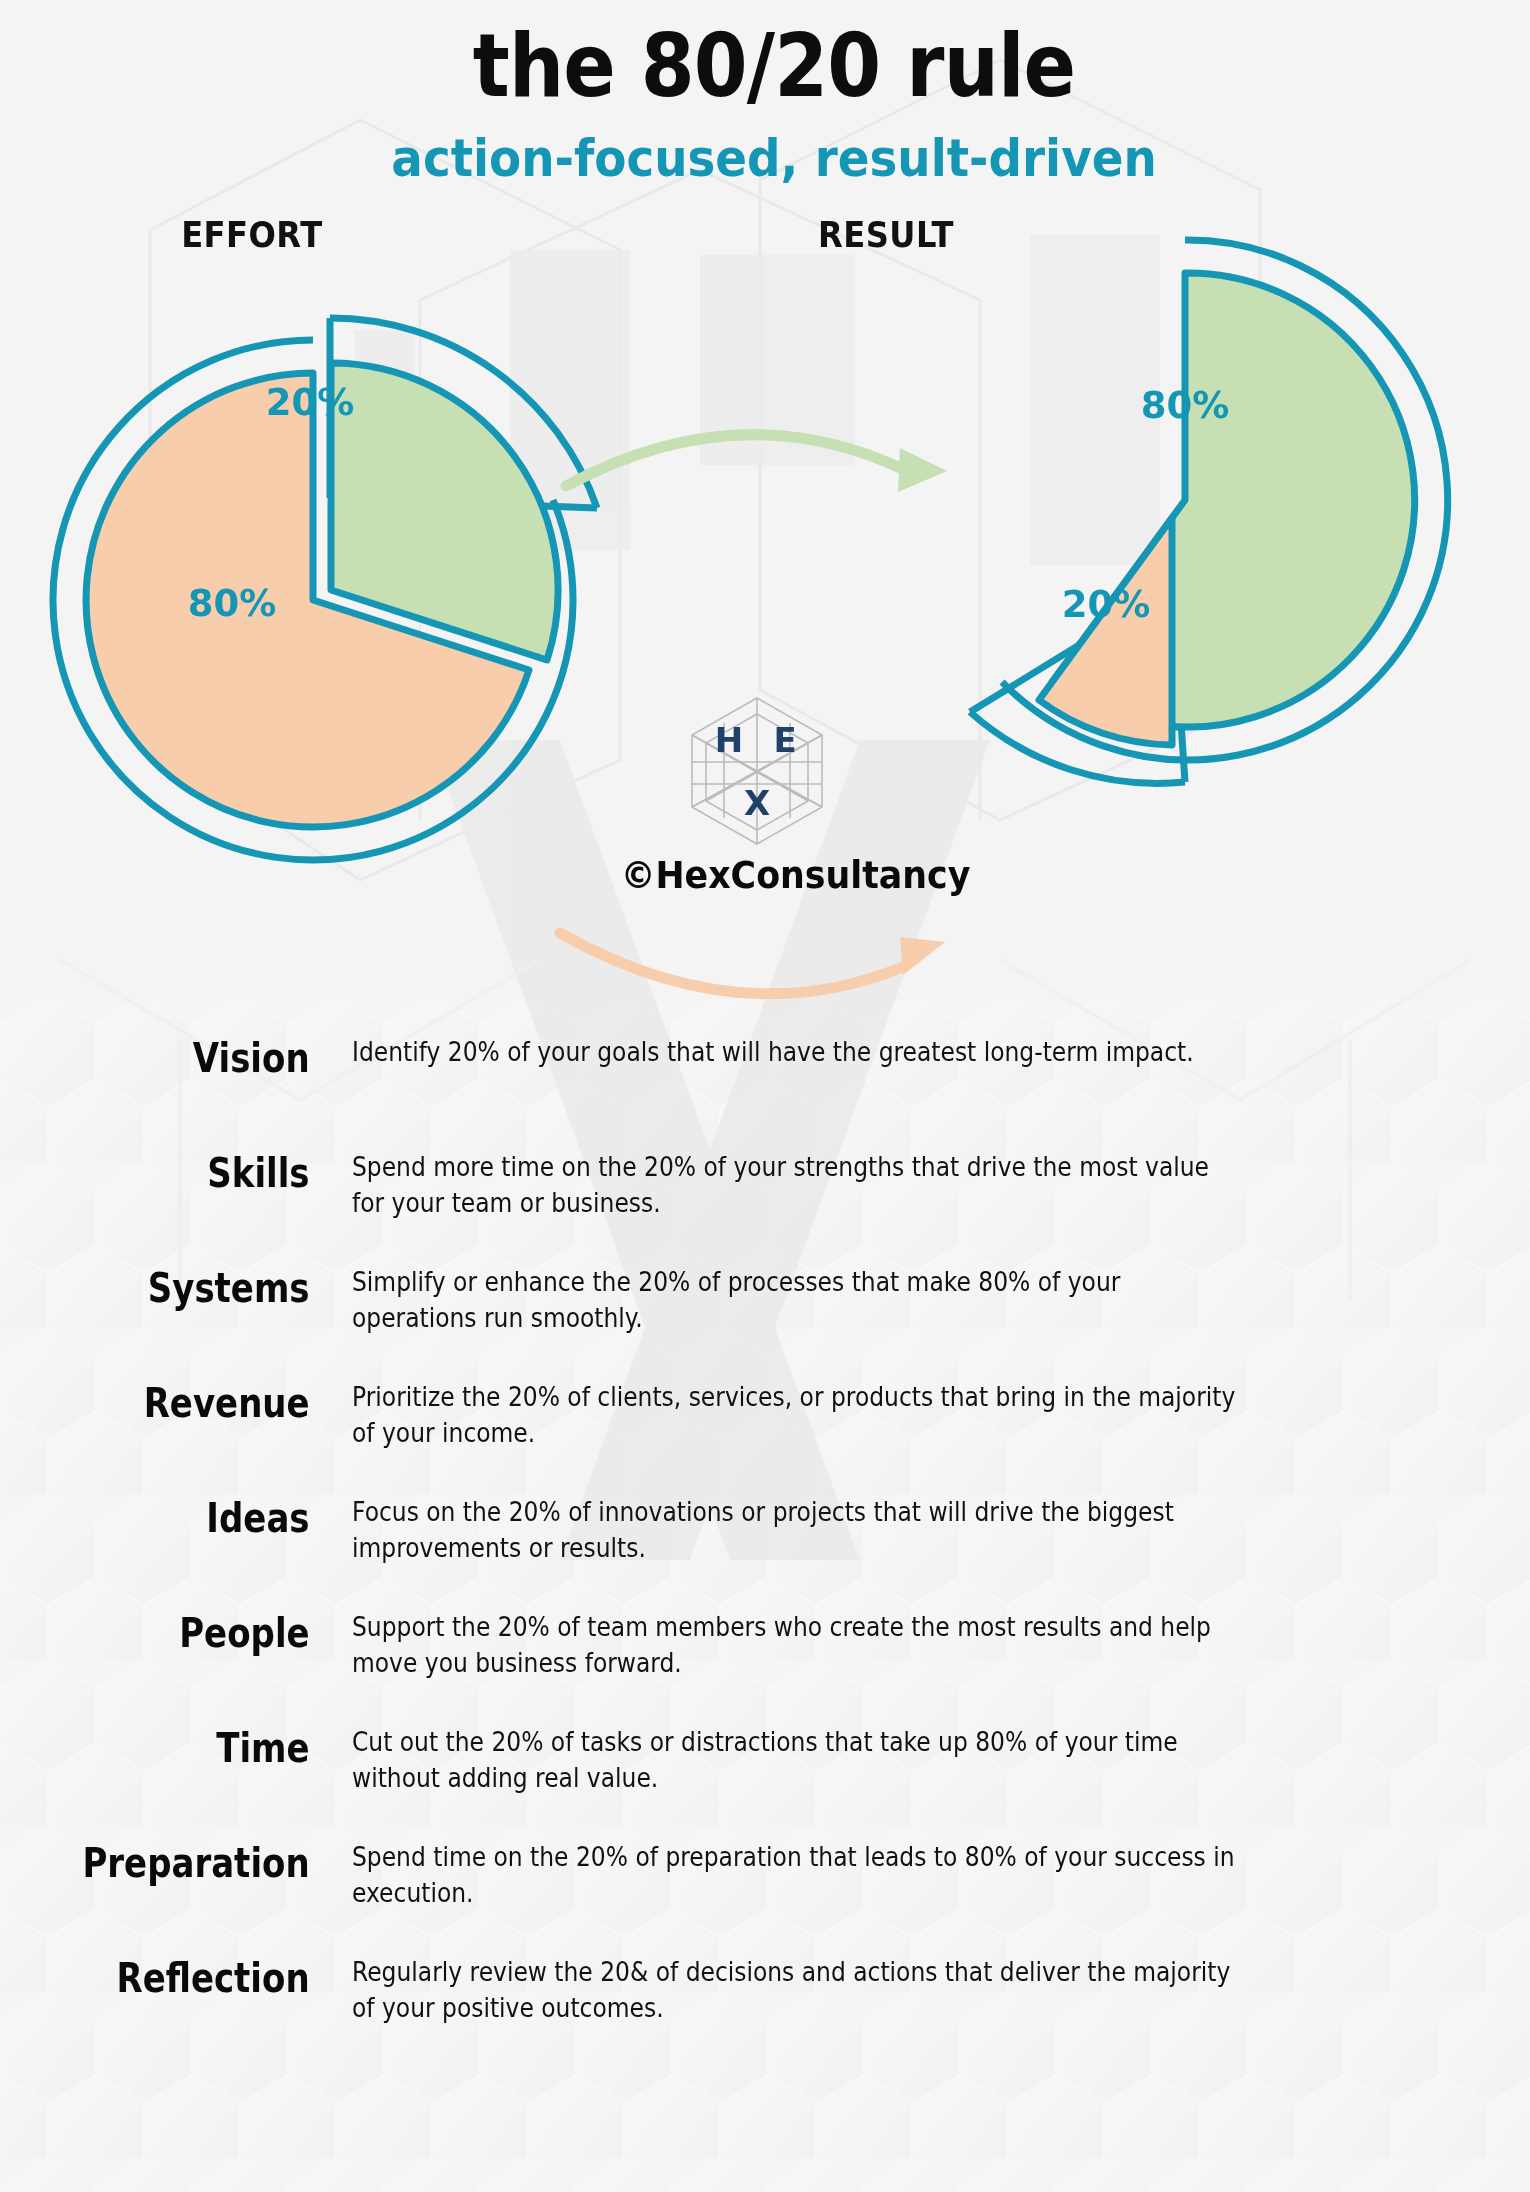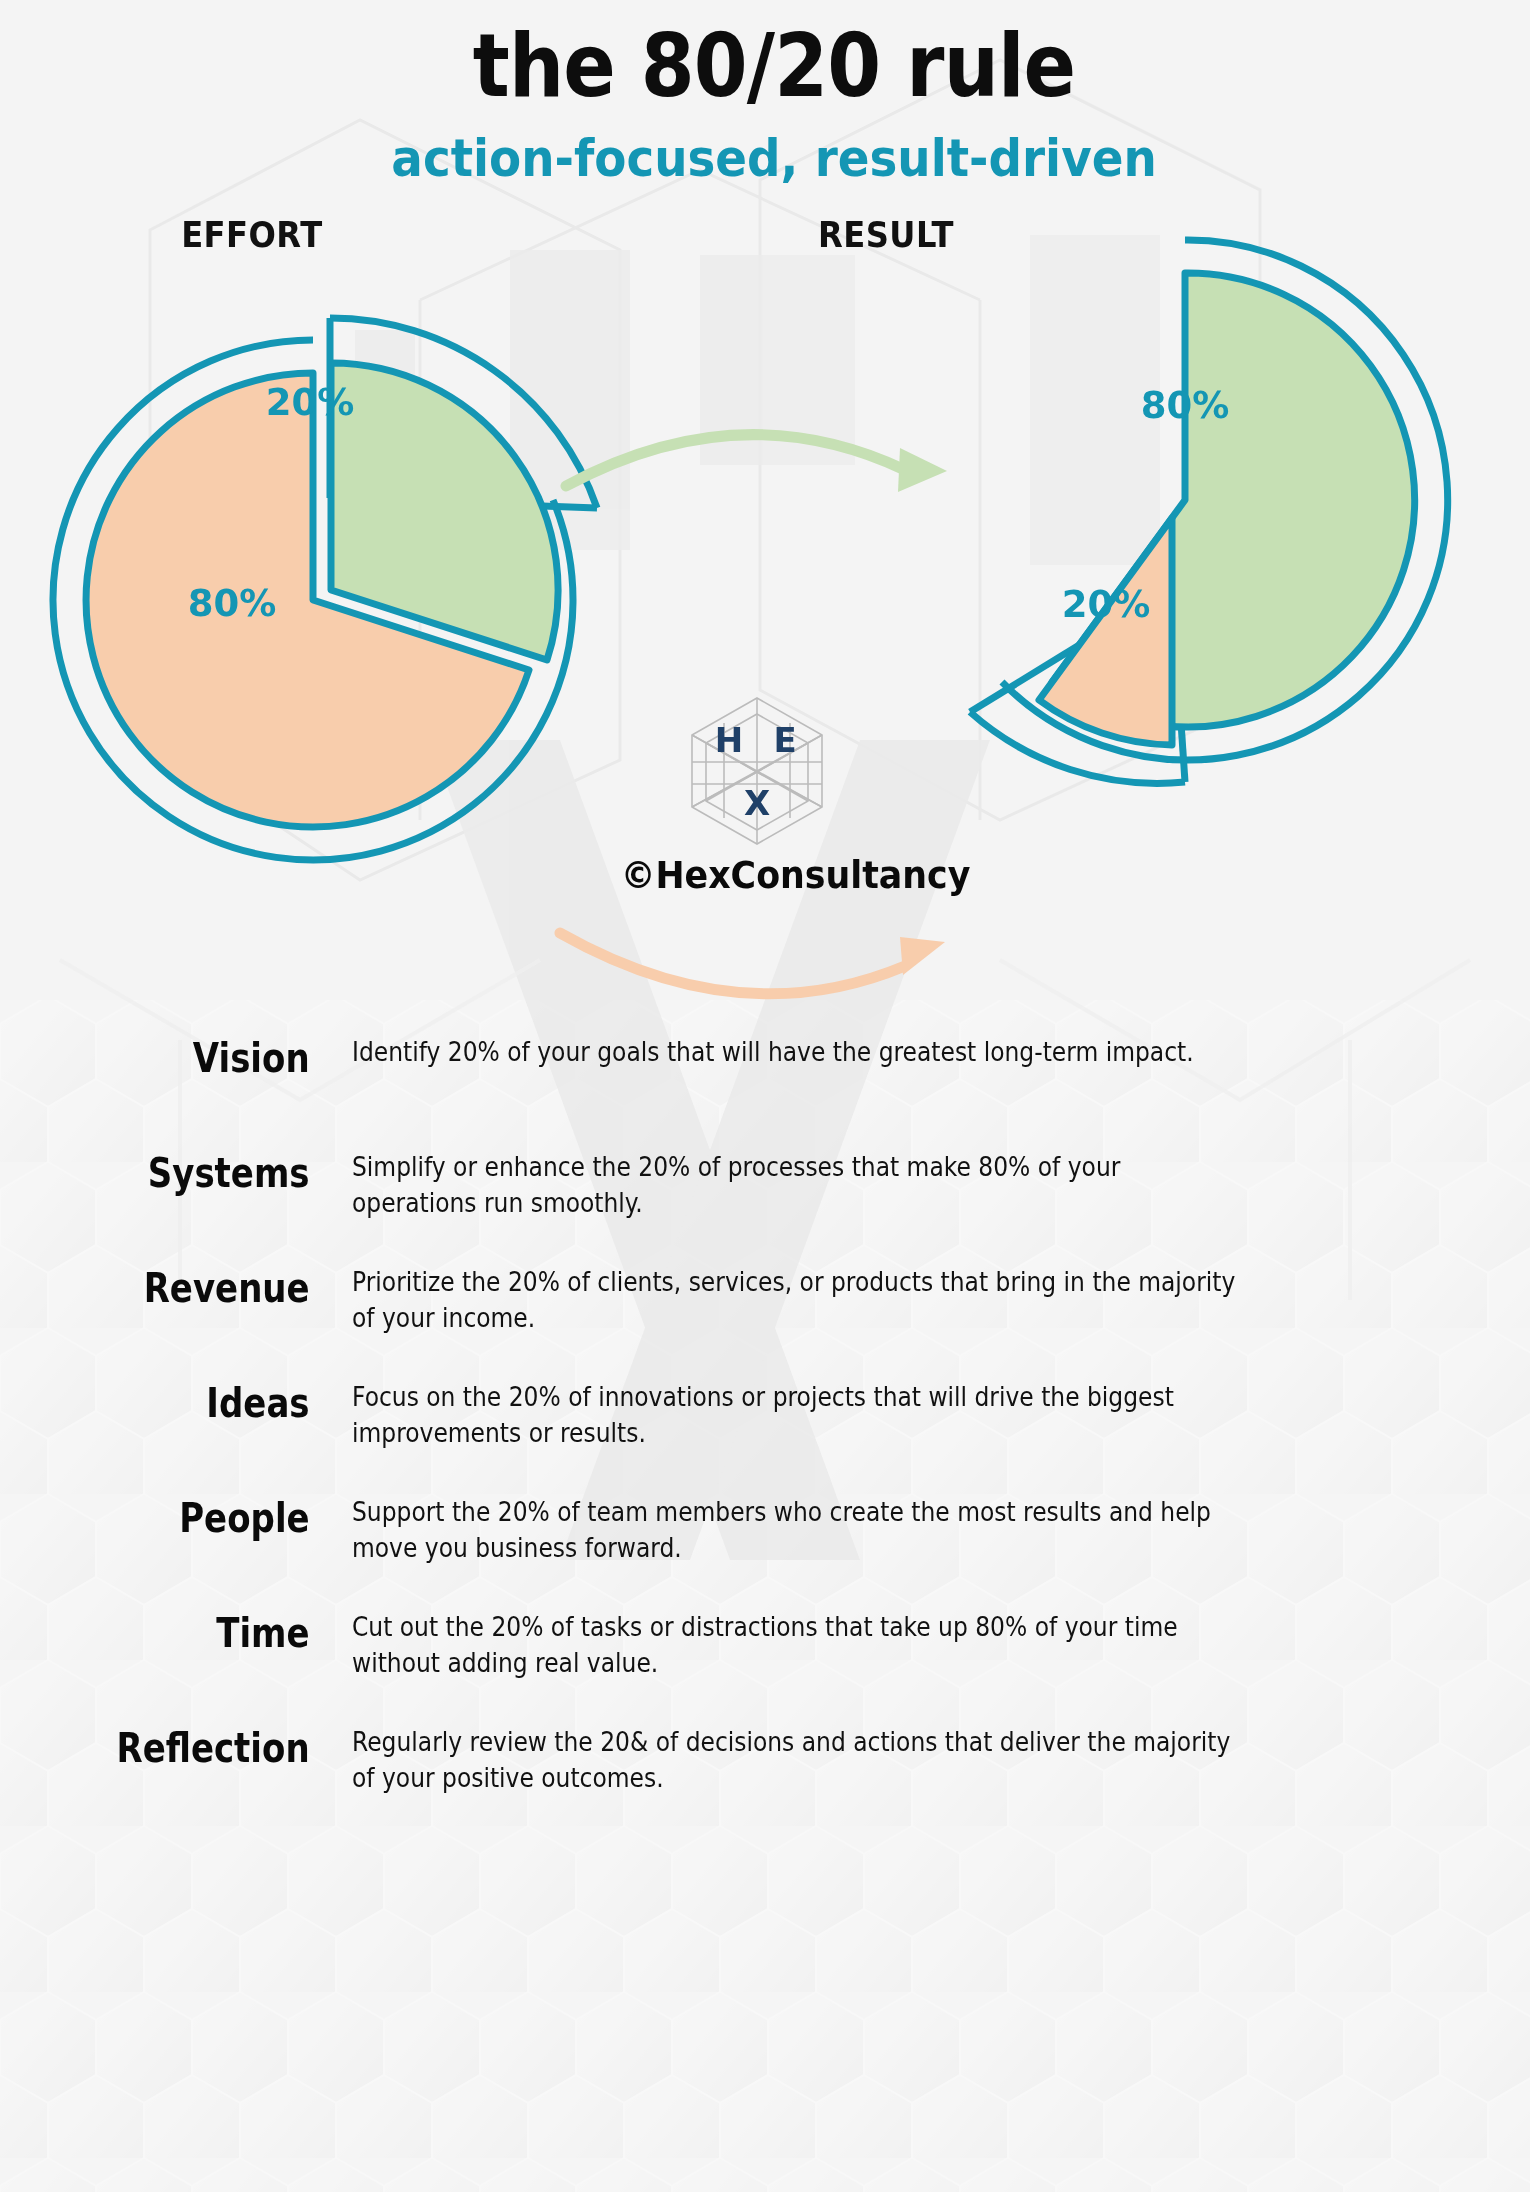--- a/index.html
+++ b/index.html
@@ -219,37 +219,45 @@
   </div>
 </div>
 
 <div id="list">
 
   <div class="row">
     <div class="row-term">Vision</div>
     <div class="row-desc">Identify 20% of your goals that will have the greatest long-term impact.</div>
   </div>
   <div class="row">
+    <div class="row-term">Skills</div>
+    <div class="row-desc">Spend more time on the 20% of your strengths that drive the most value for your team or business.</div>
+  </div>
+  <div class="row">
     <div class="row-term">Systems</div>
     <div class="row-desc">Simplify or enhance the 20% of processes that make 80% of your operations run smoothly.</div>
   </div>
   <div class="row">
     <div class="row-term">Revenue</div>
     <div class="row-desc">Prioritize the 20% of clients, services, or products that bring in the majority of your income.</div>
   </div>
   <div class="row">
     <div class="row-term">Ideas</div>
     <div class="row-desc">Focus on the 20% of innovations or projects that will drive the biggest improvements or results.</div>
   </div>
   <div class="row">
     <div class="row-term">People</div>
     <div class="row-desc">Support the 20% of team members who create the most results and help move you business forward.</div>
   </div>
   <div class="row">
     <div class="row-term">Time</div>
     <div class="row-desc">Cut out the 20% of tasks or distractions that take up 80% of your time without adding real value.</div>
   </div>
   <div class="row">
+    <div class="row-term">Preparation</div>
+    <div class="row-desc">Spend time on the 20% of preparation that leads to 80% of your success in execution.</div>
+  </div>
+  <div class="row">
     <div class="row-term">Reflection</div>
     <div class="row-desc">Regularly review the 20&amp; of decisions and actions that deliver the majority of your positive outcomes.</div>
   </div>
 
 </div>
 
 </body></html>

